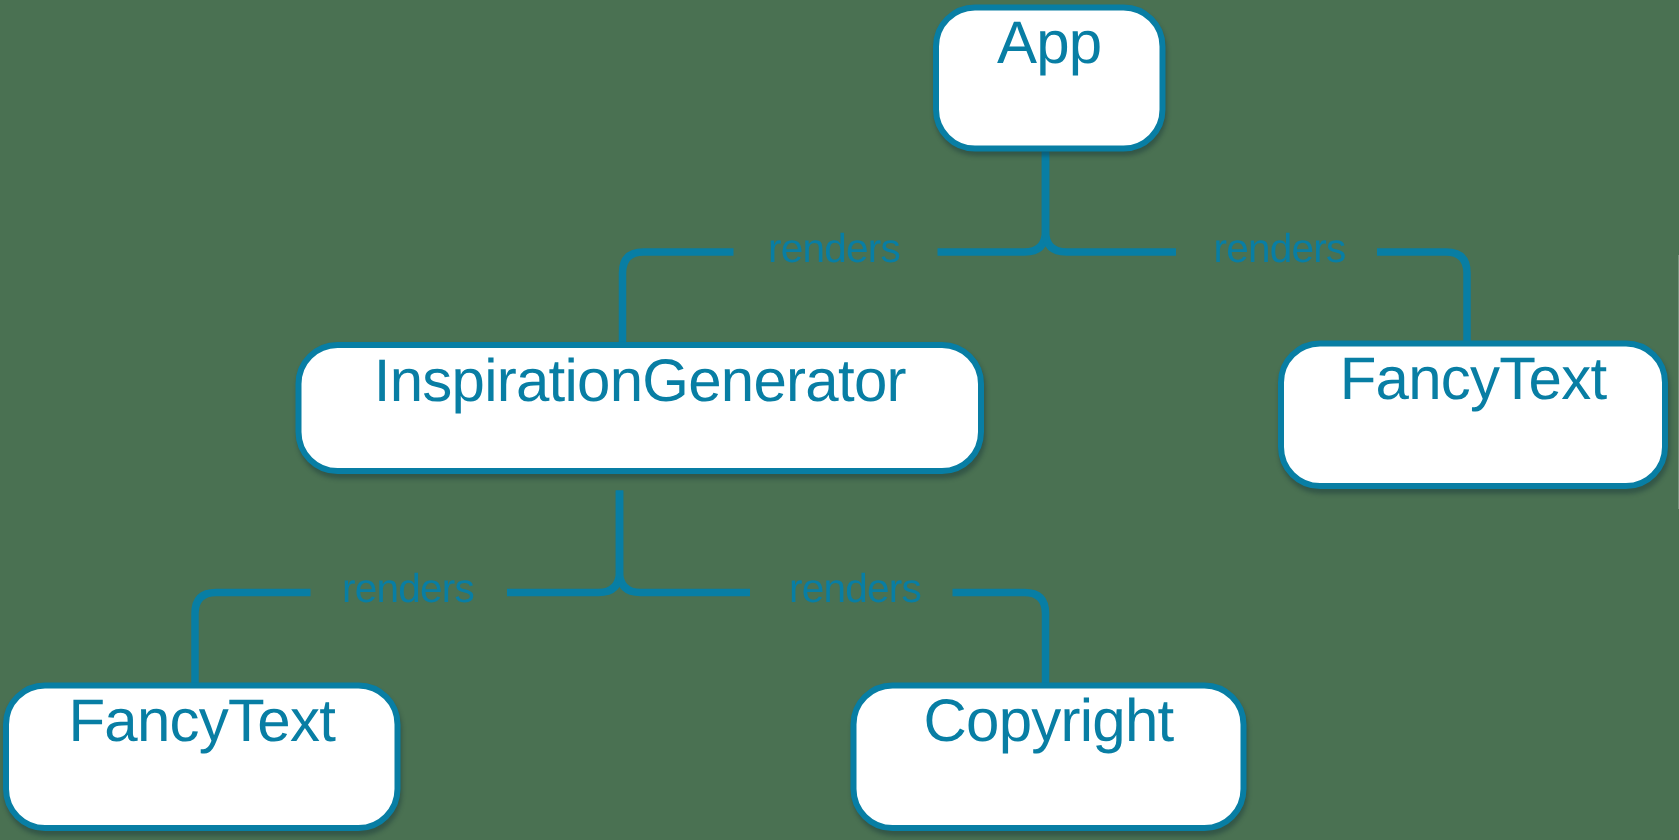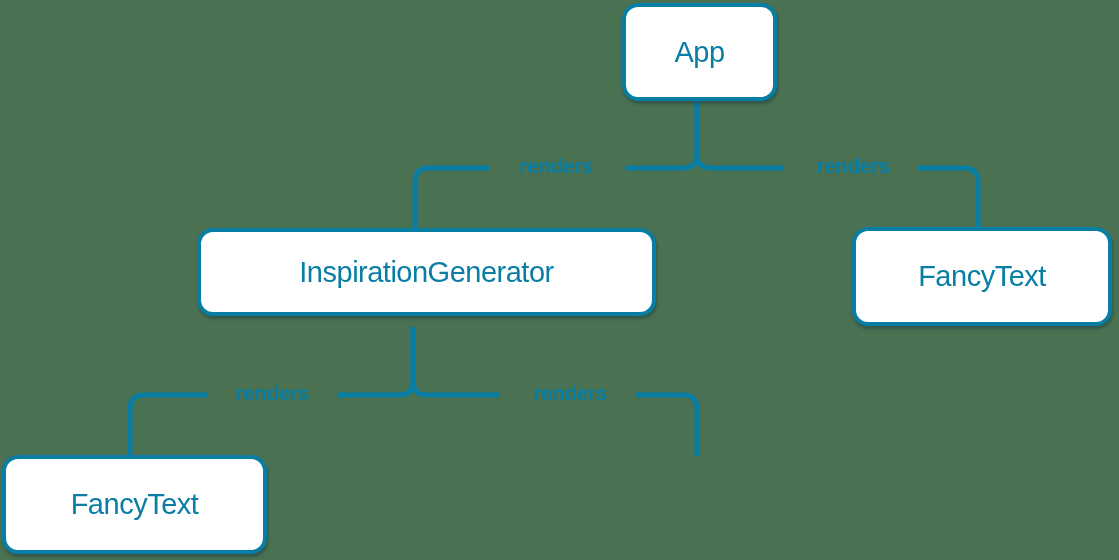--- a/index.html
+++ b/index.html
@@ -29,42 +29,42 @@
   .connectors path {
     fill: none;
     stroke: var(--accent);
     stroke-width: 5;
   }
   .node {
     position: absolute;
     box-sizing: border-box;
     background: var(--node-fill);
     border: 4px solid var(--accent);
-    border-radius: 16px;
+    border-radius: 28px;
     box-shadow: 1px 3px 3px rgba(15, 45, 55, 0.38);
     display: flex;
-    align-items: center;
+    align-items: flex-start;
     justify-content: center;
     color: var(--accent);
-    font-size: 29px;
+    font-size: 40px;
     font-weight: 500;
     letter-spacing: -0.5px;
     white-space: nowrap;
   }
   .node-app            { left: 622px; top: 3px;   width: 155px; height: 98px; }
   .node-inspiration    { left: 197px; top: 228px; width: 459px; height: 88px; }
   .node-fancy-top      { left: 852px; top: 227px; width: 260px; height: 99px; }
   .node-fancy-bottom   { left: 2px;   top: 455px; width: 265px; height: 99px; }
   .node-copyright      { left: 567px; top: 455px; width: 264px; height: 99px; }
   .edge-label {
     position: absolute;
     transform: translate(-50%, -50%);
     color: var(--accent);
-    font-size: 21px;
-    font-weight: 700;
+    font-size: 27px;
+    font-weight: 400;
     letter-spacing: -0.5px;
     white-space: nowrap;
   }
   .edge-label-1 { left: 556px; top: 166px; }
   .edge-label-2 { left: 853px; top: 166px; }
   .edge-label-3 { left: 272px; top: 393px; }
   .edge-label-4 { left: 570px; top: 393px; }
 </style>
 </head>
 <body>
@@ -95,19 +95,22 @@
   </div>
 
   <div class="node node-fancy-top">
     <span>FancyText</span>
   </div>
 
   <div class="node node-fancy-bottom">
     <span>FancyText</span>
   </div>
 
+  <div class="node node-copyright">
+    <span>Copyright</span>
+  </div>
 
   <span class="edge-label edge-label-1">renders</span>
   <span class="edge-label edge-label-2">renders</span>
   <span class="edge-label edge-label-3">renders</span>
   <span class="edge-label edge-label-4">renders</span>
 
 </div>
 
 </body></html>

